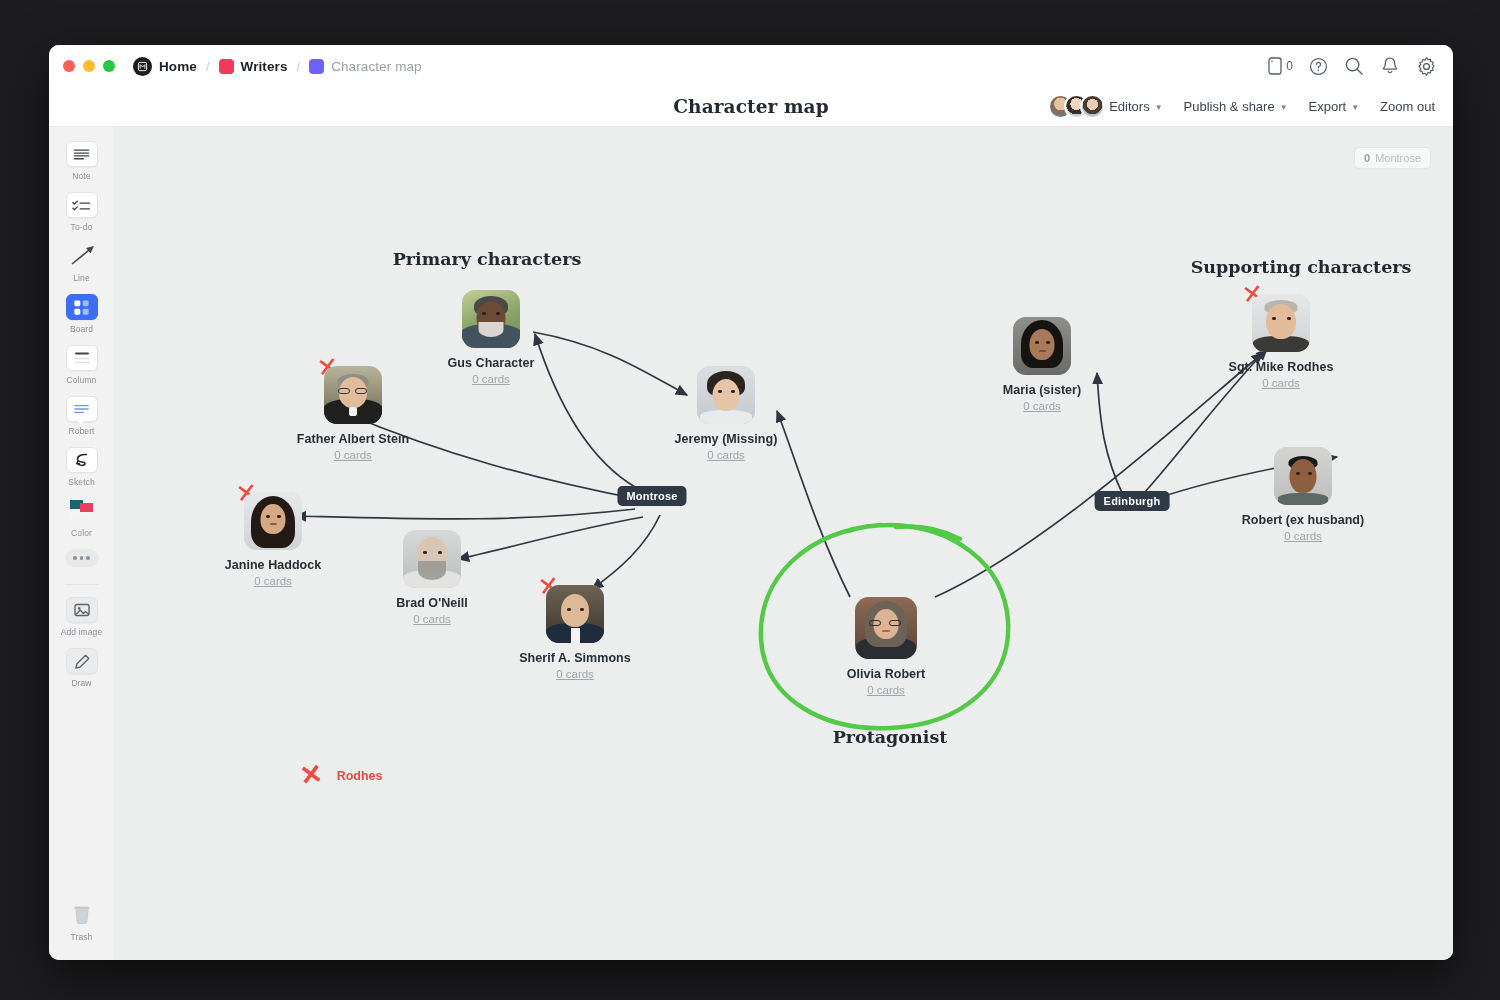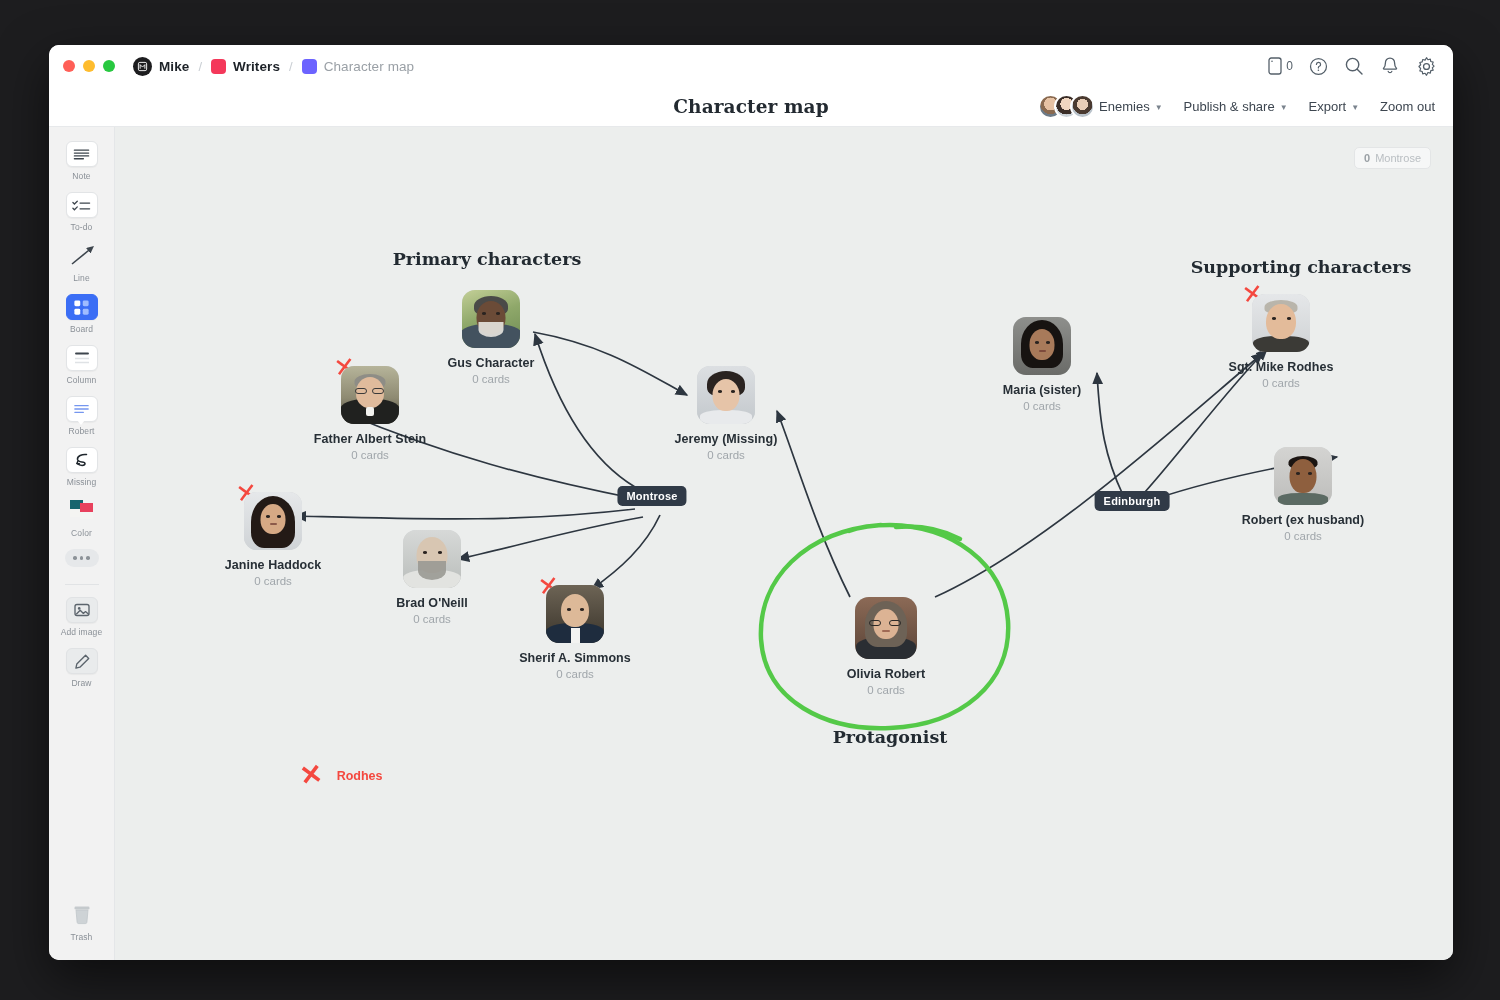--- a/index.html
+++ b/index.html
@@ -154,21 +154,21 @@
   .thumb {
     width: 58px; height: 58px; border-radius: 13px;
     margin: 0 auto; position: relative; overflow: hidden;
     background: #cfd3d5;
   }
   .thumb.big { width: 62px; height: 62px; border-radius: 14px; }
   .node-name {
     margin-top: 8px; font-size: 12.5px; font-weight: 700; color: #272f36;
     white-space: nowrap; letter-spacing: .05px;
   }
-  .node-cards { margin-top: 3px; font-size: 11.5px; color: #a0a6ab; }
+  .node-cards { margin-top: 3px; font-size: 11.5px; color: #a0a6ab; text-decoration: underline; }
   .xmark {
     position: absolute; font-size: 26px; font-weight: 700; color: #f4483f;
     line-height: 1; transform: rotate(-8deg); pointer-events: none;
     font-family: "DejaVu Sans", sans-serif;
   }
 
   .place-tag {
     position: absolute; transform: translate(-50%,-50%);
     background: #303a47; color: #fff;
     font-size: 11px; font-weight: 700; letter-spacing: .2px;
@@ -222,21 +222,21 @@
     </div>
 
     <div class="crumbs">
       <div class="crumb">
         <span class="applogo">
           <svg width="11" height="11" viewBox="0 0 12 12">
                 <rect x="1.5" y="1.5" width="9" height="9" rx="1.6" fill="none" stroke="#fff" stroke-width="1"></rect>
                 <path d="M3.4 8.4V4l2.6 2.6L8.6 4v4.4" fill="none" stroke="#fff" stroke-width="1" stroke-linejoin="round"></path>
               </svg>
         </span>
-        <span class="crumb-label">Mike</span>
+        <span class="crumb-label">Home</span>
       </div>
       <span class="crumb-sep">/</span>
       <div class="crumb">
         <span class="sq pink"></span>
         <span class="crumb-label">Writers</span>
       </div>
       <span class="crumb-sep">/</span>
       <div class="crumb">
         <span class="sq purple"></span>
         <span class="crumb-label muted">Character map</span>
@@ -281,21 +281,21 @@
 
   <div class="toolbar">
     <div class="doc-title">Character map</div>
     <div class="toolbar-right">
       <div class="avatars">
         <span class="av" style="background:radial-gradient(circle at 50% 38%, #e6c2a4 0 38%, #8a6a50 39% 60%, #6d7a86 61% 100%)"></span>
         <span class="av" style="background:radial-gradient(circle at 50% 38%, #f0d6c0 0 36%, #3b2e28 37% 62%, #cbd2d8 63% 100%)"></span>
         <span class="av" style="background:radial-gradient(circle at 50% 40%, #e8cdb6 0 34%, #4a3a30 35% 60%, #b9c2ca 61% 100%)"></span>
       </div>
       <div class="tbtn">
-        <span>Enemies</span>
+        <span>Editors</span>
         <span class="caret">▼</span>
       </div>
       <div class="tbtn">
         <span>Publish &amp; share</span>
         <span class="caret">▼</span>
       </div>
       <div class="tbtn">
         <span>Export</span>
         <span class="caret">▼</span>
       </div>
@@ -388,21 +388,21 @@
         <div class="tool-label">Robert</div>
       </div>
 
       <div class="tool">
         <div class="tool-box">
           <svg width="18" height="16" viewBox="0 0 18 16">
                 <path d="M13.5 2.5C9 2 4 4 4.5 7.5S12 9 12 11.5 7 14 4 11.5" fill="none" stroke="#1f262d" stroke-width="1.5" stroke-linecap="round"></path>
                 <path d="M4 11.5l.8-2.2M4 11.5l2.3.3" stroke="#1f262d" stroke-width="1.5" stroke-linecap="round" fill="none"></path>
               </svg>
         </div>
-        <div class="tool-label">Missing</div>
+        <div class="tool-label">Sketch</div>
       </div>
 
       <div class="tool">
         <div class="tool-box plain">
           <svg width="30" height="26" viewBox="0 0 30 26">
                 <rect x="3" y="2" width="13" height="9" fill="#17656e"></rect>
                 <rect x="3" y="11" width="13" height="8" fill="#f4f4f2"></rect>
                 <rect x="13" y="5" width="13" height="9" fill="#e8415d"></rect>
                 <rect x="13" y="14" width="13" height="7" fill="#f4f4f2"></rect>
               </svg>
@@ -504,21 +504,21 @@
             <div class="head" style="top:11px;width:29px;height:33px;background:#6b4b37"></div>
             <div class="eye" style="left:20px;top:22px"></div>
                 <div class="eye" style="left:34px;top:22px"></div>
             <div class="beard" style="top:32px;width:25px;height:15px;background:#e4e2dc;opacity:.92"></div>
           </div>
         </div>
         <div class="node-name">Gus Character</div>
         <div class="node-cards">0 cards</div>
       </div>
 
-      <div class="node" style="left:255px;top:239px">
+      <div class="node" style="left:238px;top:239px">
         <span class="xmark" style="left:39px;top:-12px">✕</span>
         <div class="thumb">
           <div class="face">
             <div class="bg" style="background:linear-gradient(180deg,#b6b49a 0%,#8e8a72 55%,#4c4940 100%)"></div>
             <div class="body" style="width:60px;height:25px;background:#20211f"></div>
             <div class="hair" style="top:8px;width:31px;height:15px;background:#8e8d86"></div>
             <div class="head" style="top:11px;width:28px;height:31px;background:#e0bb9c"></div>
             <div class="glasses" style="left:14px;top:22px;width:12px"></div>
             <div class="glasses" style="left:31px;top:22px;width:12px"></div>
             <div style="position:absolute;left:25px;top:41px;width:8px;height:9px;background:#f2f2ef;border-radius:2px"></div>

